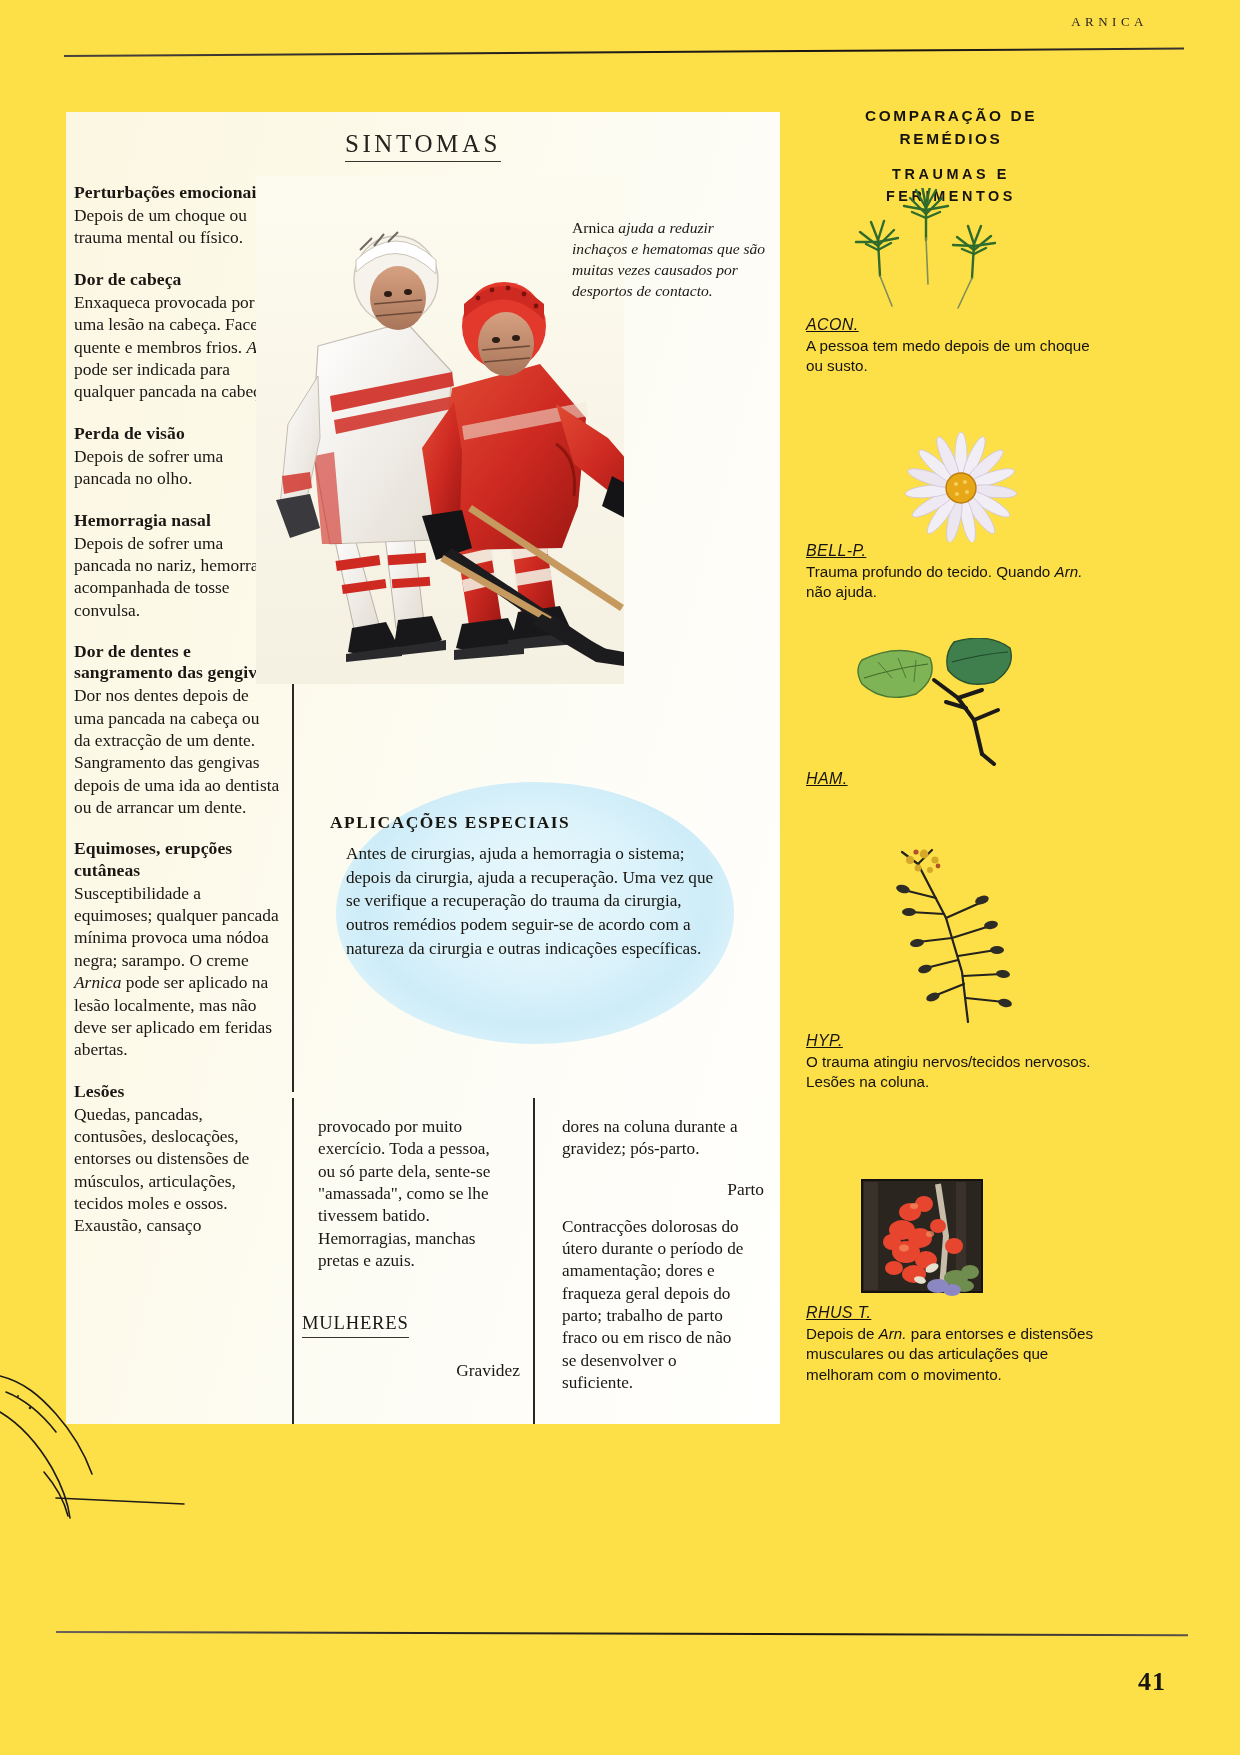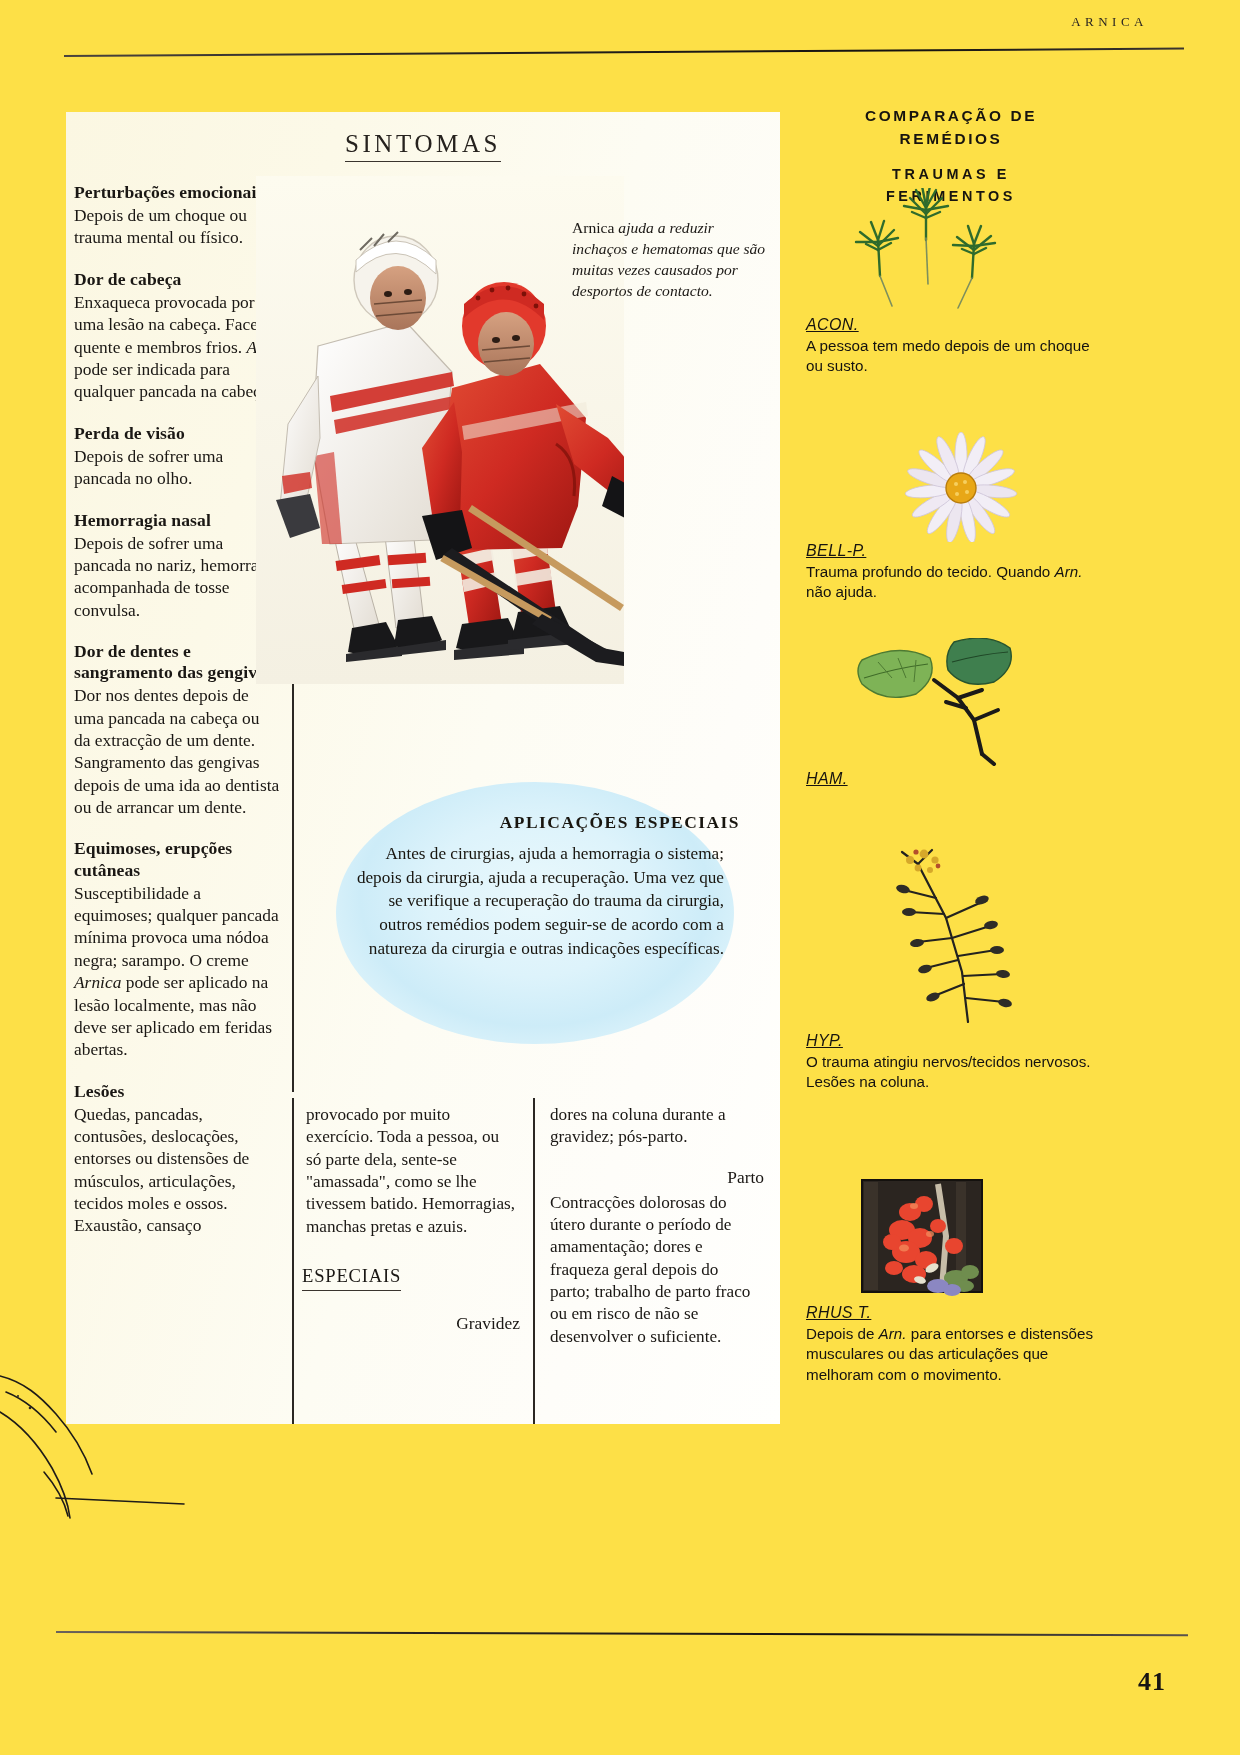--- a/index.html
+++ b/index.html
@@ -157,21 +157,21 @@
     width: 398px;
     height: 262px;
     border-radius: 50%;
     background: radial-gradient(ellipse at 50% 44%, #e9f8fc 0%, #ddf3fb 38%, #cdecf8 62%, #dff4fb 80%, #f4fcfe 93%, #fefefd 100%);
   }
   #oval-text {
     position: absolute;
     left: 330px;
     top: 812px;
     width: 410px;
-    text-align: right;
+    text-align: left;
     color: #18150f;
   }
   #oval-text .hd {
     font-size: 17.4px;
     font-weight: 700;
     letter-spacing: 1.5px;
     margin-bottom: 9px;
   }
   #oval-text .bd {
     font-size: 17.2px;
@@ -186,21 +186,21 @@
     line-height: 1.30;
     color: #1a1714;
   }
   .bcol h3 {
     margin: 18px 0 1px 0;
     font-size: 17.4px;
     font-weight: 400;
     line-height: 1.2;
     text-align: right;
   }
-  .bcol p { margin: 4px; }
+  .bcol p { margin: 16px; }
   .bcol .sub {
     margin: 22px 0 4px 0;
     font-size: 18.6px;
     letter-spacing: .8px;
     display: inline-block;
     border-bottom: 1.4px solid #3a342e;
     padding-bottom: 2px;
   }
   #bcol2 { left: 302px; top: 1100px; width: 218px; }
   #bcol3 { left: 546px; top: 1100px; width: 218px; }
@@ -420,21 +420,21 @@
   </div>
 
   <div id="oval"></div>
   <div id="oval-text">
     <div class="hd">APLICAÇÕES ESPECIAIS</div>
     <div class="bd">Antes de cirurgias, ajuda a hemorragia o sistema; depois da cirurgia, ajuda a recuperação. Uma vez que se verifique a recuperação do trauma da cirurgia, outros remédios podem seguir-se de acordo com a natureza da cirurgia e outras indicações específicas.</div>
   </div>
 
   <div class="bcol" id="bcol2">
     <p>provocado por muito exercício. Toda a pessoa, ou só parte dela, sente-se "amassada", como se lhe tivessem batido. Hemorragias, manchas pretas e azuis.</p>
-    <div class="sub">ESPECIAIS</div>
+    <div class="sub">MULHERES</div>
     <h3>Gravidez</h3>
   </div>
 
   <div class="bcol" id="bcol3">
     <p>dores na coluna durante a gravidez; pós-parto.</p>
     <h3>Parto</h3>
     <p>Contracções dolorosas do útero durante o período de amamentação; dores e fraqueza geral depois do parto; trabalho de parto fraco ou em risco de não se desenvolver o suficiente.</p>
   </div>
 
   <div id="side">

